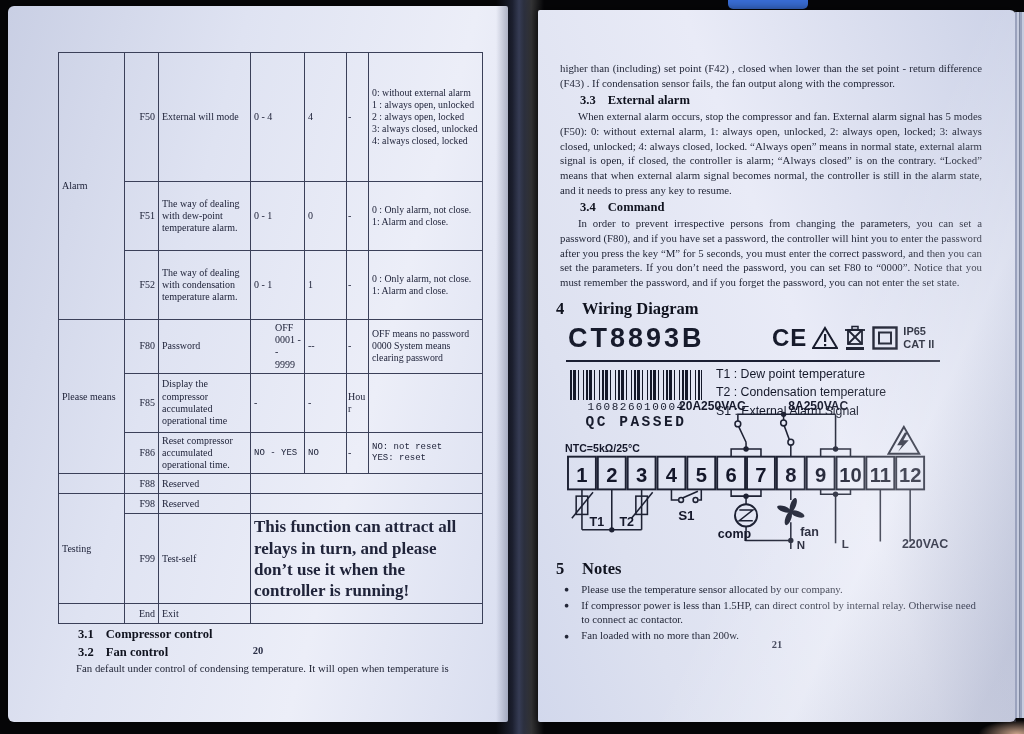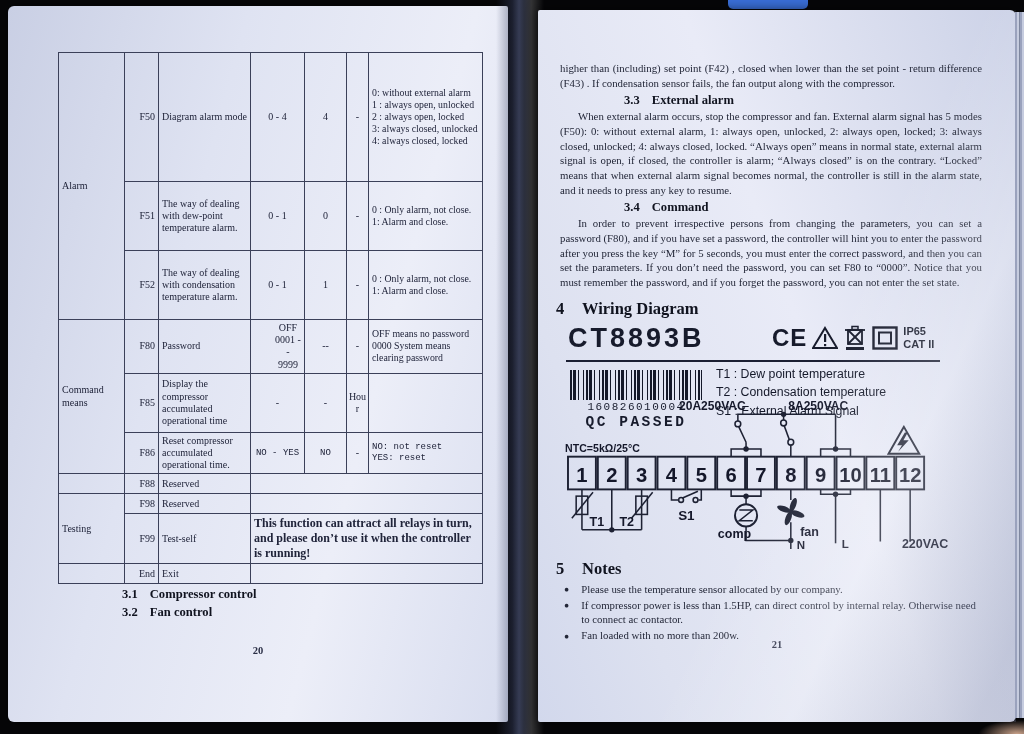--- a/index.html
+++ b/index.html
@@ -19,33 +19,33 @@
         background:repeating-linear-gradient(90deg,#9aa2bd 0 2px,#c6ccdf 2px 4px,#7e879f 4px 5px);}
   .finger{position:absolute;right:0;bottom:0;width:46px;height:14px;
         background:radial-gradient(ellipse at 85% 100%,#c9a28a 0%,rgba(201,162,138,0) 70%);}
 
   
   table.ptable{border-collapse:collapse;table-layout:fixed;width:424px;font-size:10px;line-height:1.22;color:#20243a;}
   .ptable td{border:1px solid #3b4059;padding:2px 3px;vertical-align:middle;overflow:hidden;}
   .ptable .grp{text-align:left;}
   .ptable .code{text-align:right;}
   .ptable .nm{text-align:left;}
-  .ptable .rg,.ptable .df,.ptable .un{text-align:center;}
+  .ptable .rg,.ptable .df,.ptable .un{}
   .ptable .un{overflow-wrap:anywhere;padding:2px 1px;}
   .ptable .dsc{text-align:left;white-space:pre-line;font-size:9.8px;}
   .ptable .pre{white-space:pre-line;padding-left:24px;}
   .ptable .mono{font-family:"Liberation Mono",monospace;font-size:9px;}
-  .ptable .wideb{font-weight:bold;font-size:12px;line-height:1.25;margin-left:40px;}
+  .ptable .wideb{font-weight:bold;font-size:17px;line-height:1.25;margin-left:40px;}
   tr.h124 td{height:124px;} tr.h64 td{height:64px;} tr.h48 td{height:48px;}
   tr.h54 td{height:54px;} tr.h34 td{height:34px;} tr.h16 td{height:15px;} tr.h32 td{height:32px;}
 
   
   .h-sec{font-size:16.5px;font-weight:bold;color:#10131f;margin:7px 0 2px -4px;}
   .h-sec .num{display:inline-block;min-width:26px;}
-  .h-sub{font-size:12.6px;font-weight:bold;color:#10131f;margin:3px 0 1px 64px;}
+  .h-sub{font-size:12.6px;font-weight:bold;color:#10131f;margin:3px 0 1px 20px;}
   .h-sub .num{margin-right:12px;}
   p.body{font-size:10.8px;text-align:justify;text-indent:18px;margin:1px 0;line-height:1.36;}
   p.noind{text-indent:0;}
   .pageno{position:absolute;bottom:66px;left:0;width:100%;text-align:center;font-size:10.5px;color:#2a2e45;font-weight:bold;}
   .page-right .pageno{bottom:72px;}
 
   
   .plate{position:relative;width:424px;height:232px;margin:4px 0 0 6px;color:#171b2c;}
   .model{position:absolute;left:2px;top:0;font-family:"Liberation Sans",sans-serif;font-weight:bold;
          font-size:27px;letter-spacing:3px;color:#171b2c;}
@@ -84,21 +84,21 @@
           <col style="width:92px">
           <col style="width:54px">
         <col style="width:42px">
           <col style="width:22px">
           <col style="width:114px">
       </colgroup>
       <tbody>
         <tr class="h124">
           <td class="grp" rowspan="3">Alarm</td>
           <td class="code">F50</td>
-          <td class="nm">Diagram alarm mode</td>
+          <td class="nm">External will mode</td>
           <td class="rg">0 - 4</td>
           <td class="df">4</td>
           <td class="un">-</td>
           <td class="dsc">0: without external alarm
 1 : always open, unlocked
 2 : always open, locked
 3: always closed, unlocked
 4: always closed, locked</td>
         </tr>
         <tr class="h64">
@@ -113,21 +113,21 @@
         <tr class="h64">
           <td class="code">F52</td>
           <td class="nm">The way of dealing with condensation temperature alarm.</td>
           <td class="rg">0 - 1</td>
           <td class="df">1</td>
           <td class="un">-</td>
           <td class="dsc">0 : Only alarm, not close.
 1: Alarm and close.</td>
         </tr>
         <tr class="h48">
-          <td class="grp" rowspan="3">Command means</td>
+          <td class="grp" rowspan="3">Please means</td>
           <td class="code">F80</td>
           <td class="nm">Password</td>
           <td class="rg pre">OFF
 0001 --
 9999</td>
           <td class="df">--</td>
           <td class="un">-</td>
           <td class="dsc">OFF means no password
 0000 System means clearing password</td>
         </tr>
@@ -173,20 +173,21 @@
         </tr>
       </tbody>
     </table>
 
     <div class="h-sub">
       <span class="num">3.1</span><span>Compressor control</span>
     </div>
     <div class="h-sub">
       <span class="num">3.2</span><span>Fan control</span>
     </div>
+    <p class="body">Fan default under control of condensing temperature. It will open when temperature is</p>
     <div class="pageno">20</div>
   </div>
 
   <div class="spine"></div>
 
   <div class="page page-right">
     <p class="body noind">higher than (including) set point (F42) , closed when lower than the set point - return difference (F43) . If condensation sensor fails, the fan output along with the compressor.</p>
     <div class="h-sub">
       <span class="num">3.3</span><span>External alarm</span>
     </div>

